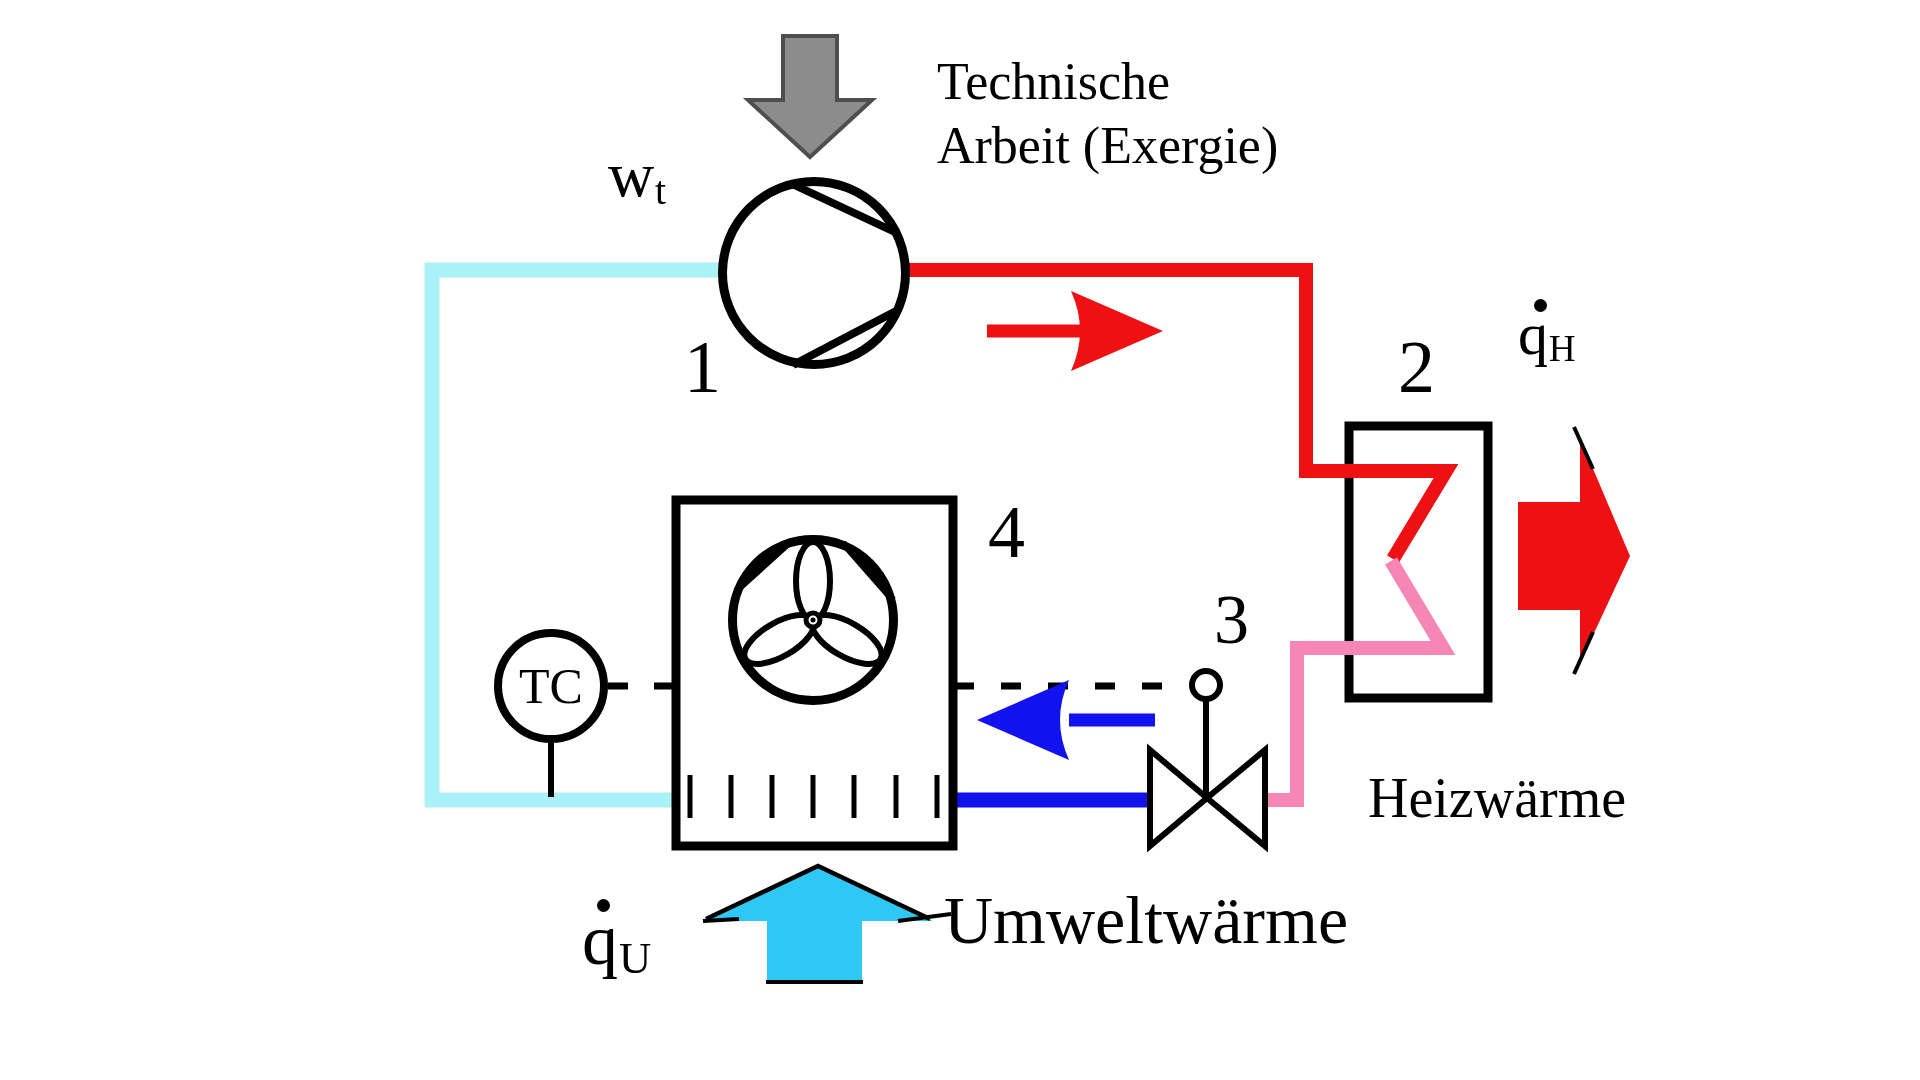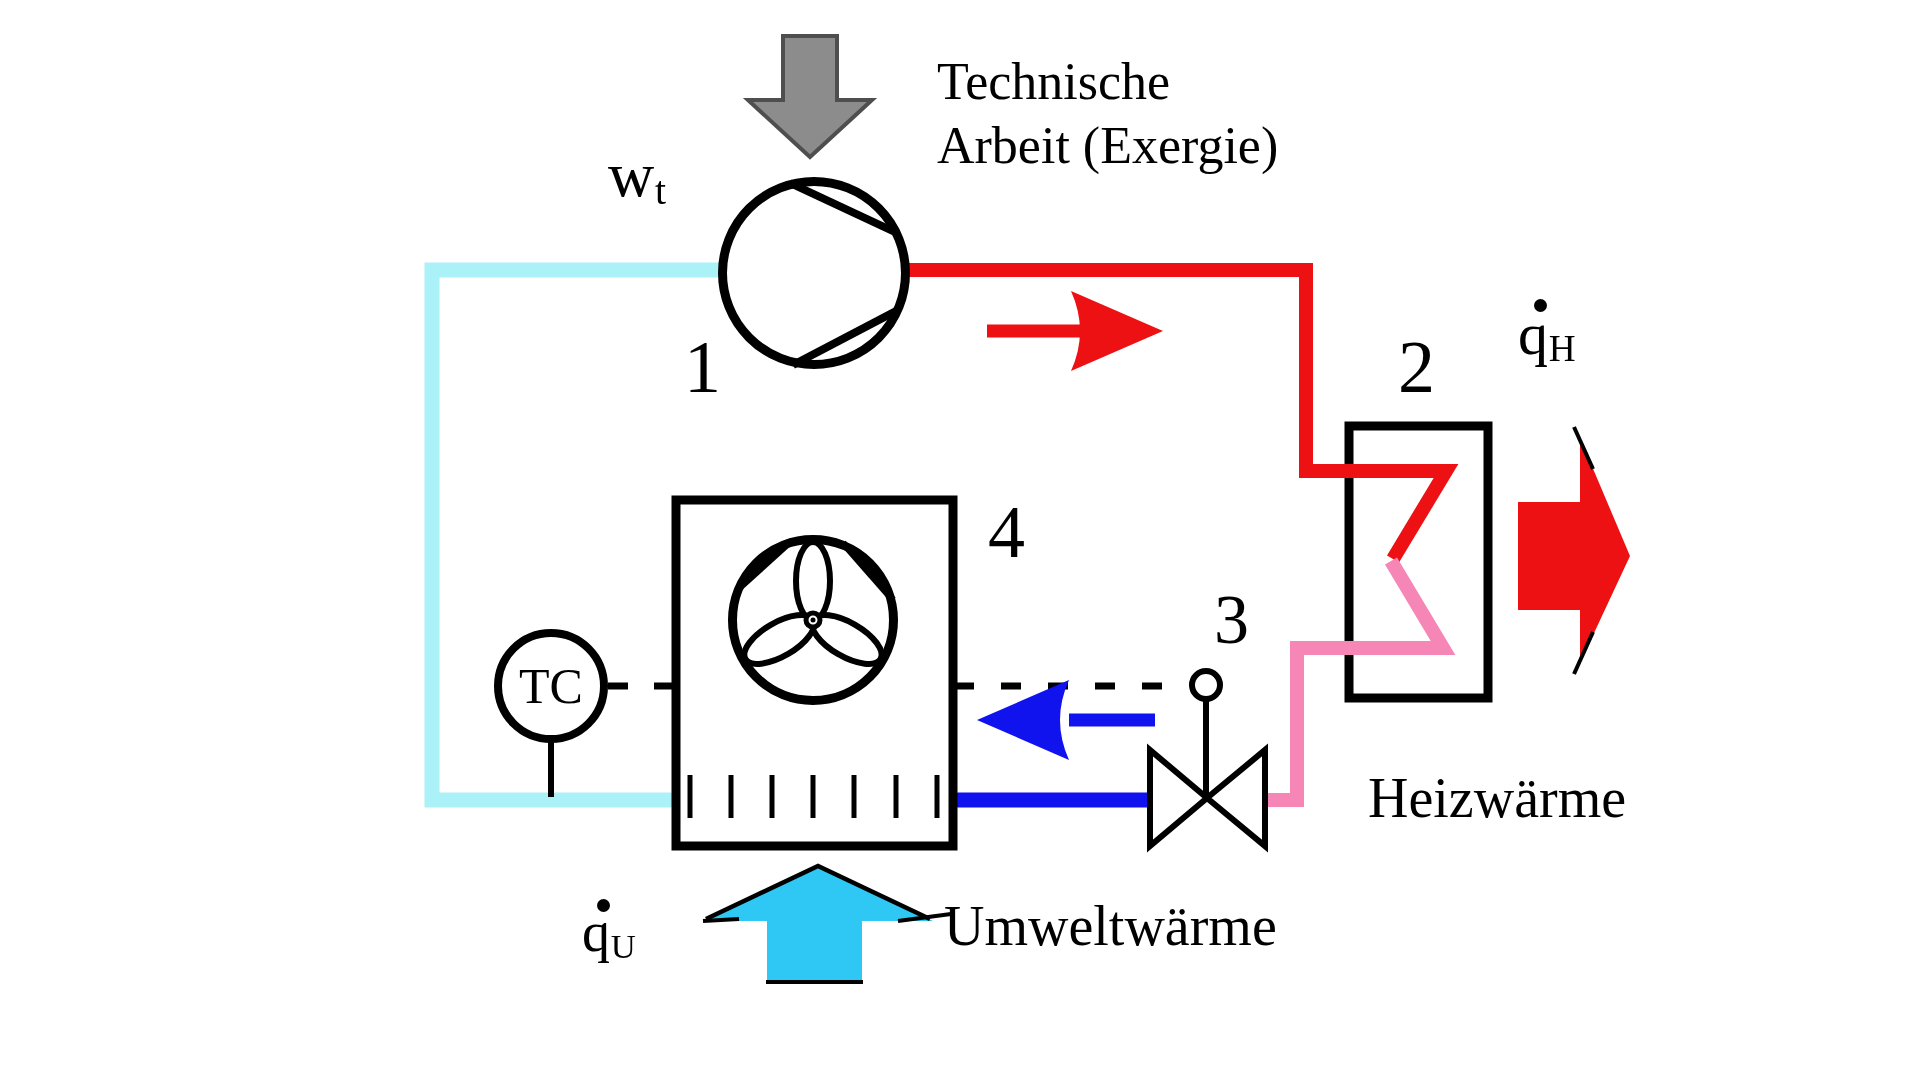--- a/index.html
+++ b/index.html
@@ -24,21 +24,21 @@
     margin-left:0.02em;
   }
   .lbl .base{position:relative;display:inline-block;}
   .overdot{
     position:absolute;
     width:13px;height:13px;
     background:var(--clr-line-black,#000);
     border-radius:50%;
   }
   .tech-text,.umwelt-text{font-size:52px;line-height:64px;}
-  .umwelt-text{font-size:56px;line-height:64px;margin-top:6px;}
+  .umwelt-text{font-size:68px;line-height:64px;}
   .num{font-size:74px;}
   .tc-box{
     position:absolute;
     display:flex;align-items:center;justify-content:center;
     font-size:50px;
   }
   
   .st-red{stroke:var(--clr-red);}
   .fl-red{fill:var(--clr-red);}
   .st-pink{stroke:var(--clr-pink);}
@@ -173,21 +173,21 @@
   </div>
 
   <div class="lbl" style="left:1518px;top:304px;font-size:60px;">
     <span class="base">q</span><span class="overdot" style="left:16px;top:-5px;"></span><span class="sub">H</span>
   </div>
 
   <div class="lbl" style="left:1368px;top:730px;font-size:56px;margin-top:40px;">
     <span>Heizwärme</span>
   </div>
 
-  <div class="lbl" style="left:582px;top:904px;font-size:56px;">
+  <div class="lbl" style="left:582px;top:904px;font-size:72px;">
     <span class="base">q</span><span class="overdot" style="left:15px;top:-5px;"></span><span class="sub">U</span>
   </div>
 
   <div class="lbl umwelt-text" style="left:944px;top:888px;">
     <div>Umweltwärme</div>
   </div>
 
 </div>
 
 </body></html>

